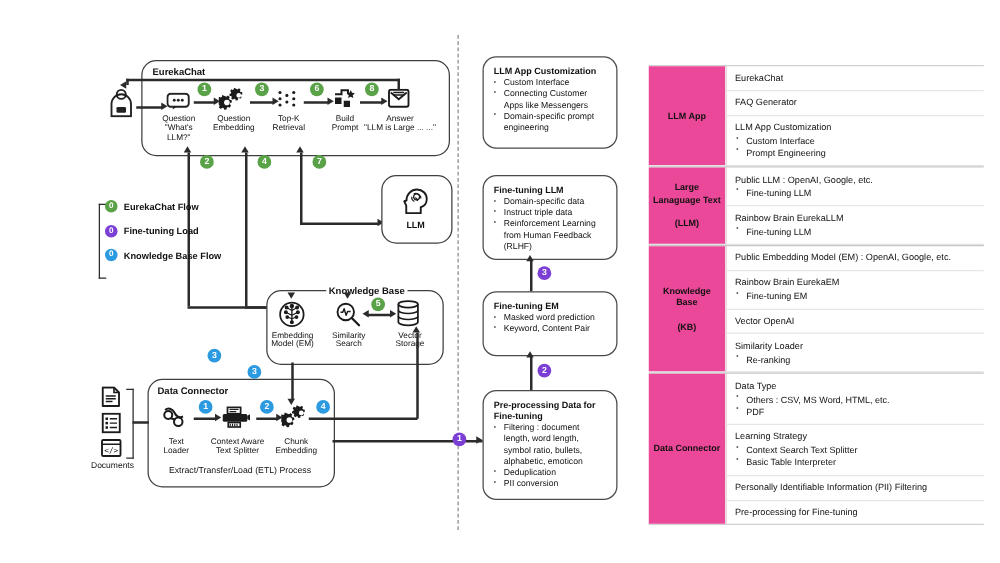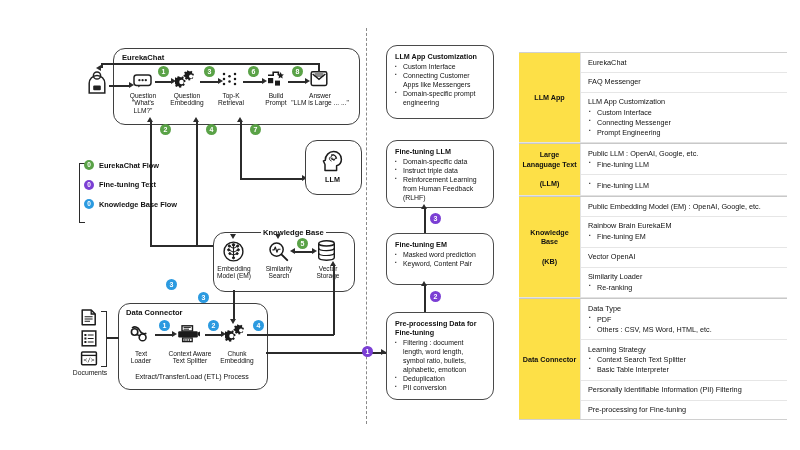--- a/index.html
+++ b/index.html
@@ -38,21 +38,21 @@
   .ibox .h{font-size:7.2px;font-weight:bold;line-height:1.25;margin-bottom:2px;}
   .ibox ul{margin:0;padding:0;list-style:none;}
   .ibox li{font-size:6.9px;line-height:1.3;padding-left:8px;position:relative;}
   .ibox li:before{content:"\25AA";position:absolute;left:0;top:-0.5px;font-size:5px;color:#444;}
 
   
   #tbl{position:absolute;left:519px;top:52px;width:268px;
        border-top:1.2px solid #d0d0d0;border-bottom:1.2px solid #d0d0d0;}
   .trow{display:flex;border-bottom:1px solid #e2e2e2;}
   .trow:last-child{border-bottom:none;}
-  .tgrp{width:62px;flex:0 0 62px;background:#fde047;border-right:1px solid #e2e2e2;
+  .tgrp{width:62px;flex:0 0 62px;background:#ec4899;border-right:1px solid #e2e2e2;
         display:flex;align-items:center;justify-content:center;text-align:center;
         font-size:7.2px;font-weight:bold;line-height:1.35;box-sizing:border-box;padding:3px 2px;}
   .tcells{flex:1;}
   .tcell{padding:4.5px 6px 4.5px 7px;border-bottom:1px solid #e6e6e6;box-sizing:border-box;}
   .tcell:last-child{border-bottom:none;}
   .tcell .t{font-size:7.3px;line-height:1.35;}
   .tcell ul{margin:1px 0 0 0;padding:0;list-style:none;}
   .tcell li{font-size:7.2px;line-height:1.38;padding-left:9px;position:relative;}
   .tcell li:before{content:"\25AA";position:absolute;left:1px;top:-0.5px;font-size:5px;color:#444;}
   .grpsep{border-top:1.2px solid #c8c8c8;}
@@ -267,21 +267,21 @@
   <div class="ar ar-d" style="left:275.2px;top:234px;"></div>
 
   <div id="lgbrk"></div>
   <div id="legend">
     <div class="lg">
       <div class="dot" style="background:#5aa247;">0</div>
       <div class="lbl">EurekaChat Flow</div>
     </div>
     <div class="lg">
       <div class="dot" style="background:#7b3fd4;">0</div>
-      <div class="lbl">Fine-tuning Text</div>
+      <div class="lbl">Fine-tuning Load</div>
     </div>
     <div class="lg">
       <div class="dot" style="background:#2b9ae0;">0</div>
       <div class="lbl">Knowledge Base Flow</div>
     </div>
   </div>
 
   <div class="rbox" style="left:118px;top:303px;width:148px;height:85px;"></div>
   <div class="boxttl" style="left:126px;top:308px;">Data Connector</div>
 
@@ -427,45 +427,45 @@
 
   <div id="tbl">
 
     <div class="trow">
       <div class="tgrp">LLM App</div>
       <div class="tcells">
         <div class="tcell">
           <div class="t">EurekaChat</div>
         </div>
         <div class="tcell">
-          <div class="t">FAQ Messenger</div>
+          <div class="t">FAQ Generator</div>
         </div>
         <div class="tcell">
           <div class="t">LLM App Customization</div>
           <ul>
             <li>Custom Interface</li>
-            <li>Connecting Messenger</li>
             <li>Prompt Engineering</li>
           </ul>
         </div>
       </div>
     </div>
 
     <div class="trow grpsep">
       <div class="tgrp" style="white-space:pre-line;">Large Lanaguage Text
 
 (LLM)</div>
       <div class="tcells">
         <div class="tcell">
           <div class="t">Public LLM : OpenAI, Google, etc.</div>
           <ul>
             <li>Fine-tuning LLM</li>
           </ul>
         </div>
         <div class="tcell">
+          <div class="t">Rainbow Brain EurekaLLM</div>
           <ul>
             <li>Fine-tuning LLM</li>
           </ul>
         </div>
       </div>
     </div>
 
     <div class="trow grpsep">
       <div class="tgrp" style="white-space:pre-line;">Knowledge Base
 
@@ -491,22 +491,22 @@
         </div>
       </div>
     </div>
 
     <div class="trow grpsep">
       <div class="tgrp">Data Connector</div>
       <div class="tcells">
         <div class="tcell">
           <div class="t">Data Type</div>
           <ul>
+            <li>Others : CSV, MS Word, HTML, etc.</li>
             <li>PDF</li>
-            <li>Others : CSV, MS Word, HTML, etc.</li>
           </ul>
         </div>
         <div class="tcell">
           <div class="t">Learning Strategy</div>
           <ul>
             <li>Context Search Text Splitter</li>
             <li>Basic Table Interpreter</li>
           </ul>
         </div>
         <div class="tcell">

